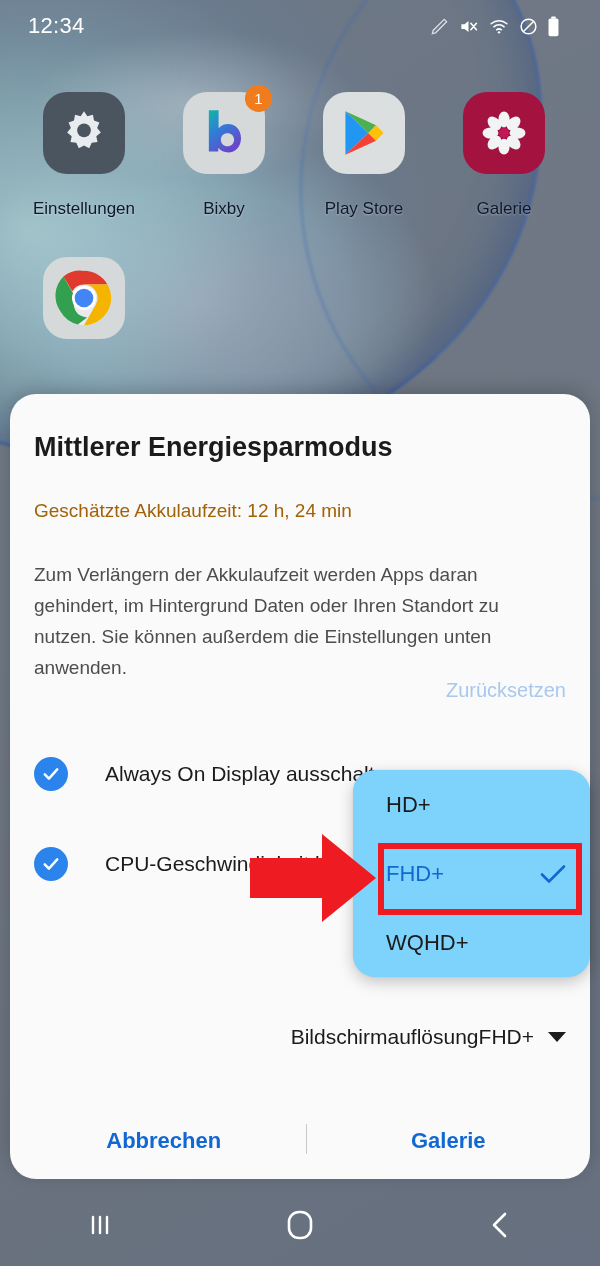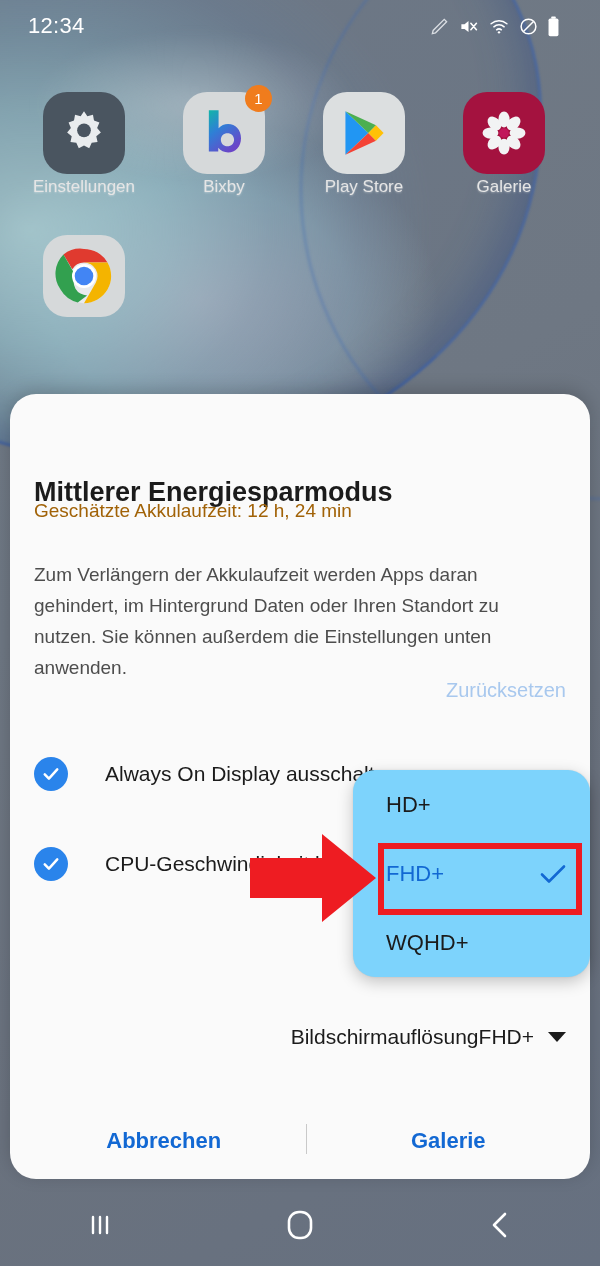--- a/index.html
+++ b/index.html
@@ -112,23 +112,23 @@
     align-items: center;
   }
   .app-icon-wrap { position: relative; }
   .app-icon {
     width: 82px; height: 82px;
     border-radius: 24px;
     display: flex; align-items: center; justify-content: center;
     overflow: hidden;
   }
   .app-label {
-    margin-top: 3px;
+    margin-top: 25px;
     font-size: 17px;
-    color: #e5e5e5;
+    color: #0f172a;
     text-shadow: 0 1px 2px rgba(255,255,255,0.35);
     white-space: nowrap;
   }
   .badge {
     position: absolute;
     top: -7px; right: -7px;
     min-width: 27px; height: 27px;
     border-radius: 14px;
     background: #f07c1d;
     color: #fff;
@@ -153,21 +153,20 @@
     border-radius: 26px;
     z-index: 10;
     box-shadow: 0 -4px 18px rgba(0,0,0,0.18);
   }
   #dlg-title {
     position: absolute;
     left: 24px; top: 38px;
     font-size: 27px;
     font-weight: bold;
     color: #1b1b1b;
-    margin-top: 45px;
   }
   #dlg-sub {
     position: absolute;
     left: 24px; top: 106px;
     font-size: 19px;
     color: #a16207;
   }
   #dlg-body {
     position: absolute;
     left: 24px; top: 165px;

